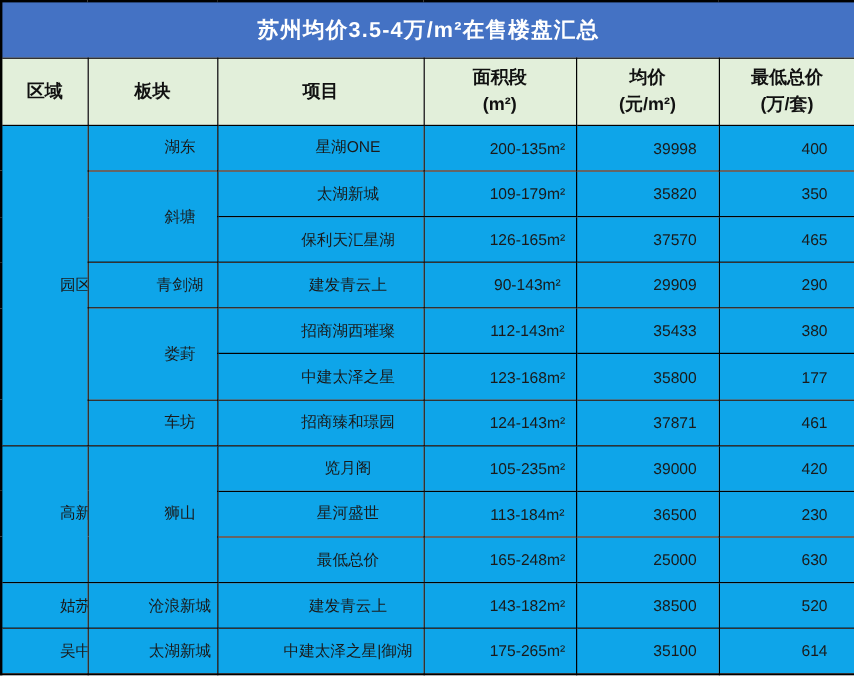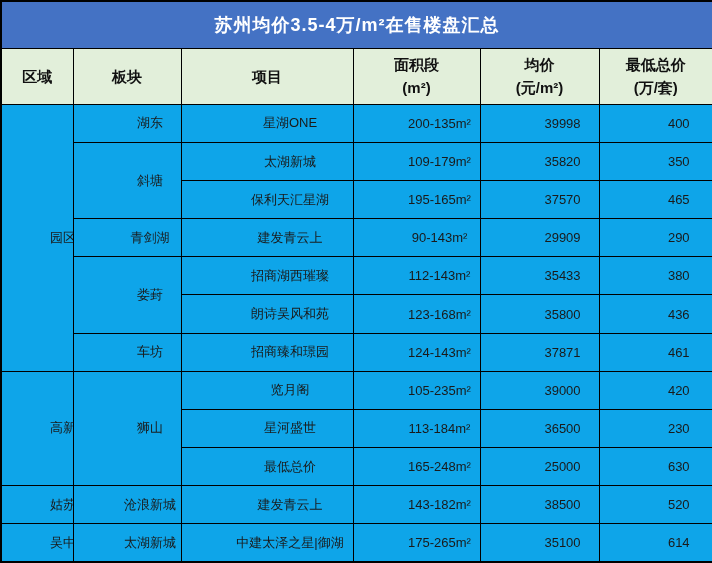--- a/index.html
+++ b/index.html
@@ -101,43 +101,43 @@
     </tr>
     <tr class="data-row">
       <td class="data" rowspan="2">斜塘</td>
       <td class="data">太湖新城</td>
       <td class="data">109-179m²</td>
       <td class="data">35820</td>
       <td class="data">350</td>
     </tr>
     <tr class="data-row">
       <td class="data">保利天汇星湖</td>
-      <td class="data">195-165m²</td>
+      <td class="data">126-165m²</td>
       <td class="data">37570</td>
       <td class="data">465</td>
     </tr>
     <tr class="data-row">
       <td class="data">青剑湖</td>
       <td class="data">建发青云上</td>
       <td class="data">90-143m²</td>
       <td class="data">29909</td>
       <td class="data">290</td>
     </tr>
     <tr class="data-row">
       <td class="data" rowspan="2">娄葑</td>
       <td class="data">招商湖西璀璨</td>
       <td class="data">112-143m²</td>
       <td class="data">35433</td>
       <td class="data">380</td>
     </tr>
     <tr class="data-row">
-      <td class="data">朗诗吴风和苑</td>
+      <td class="data">中建太泽之星</td>
       <td class="data">123-168m²</td>
       <td class="data">35800</td>
-      <td class="data">436</td>
+      <td class="data">177</td>
     </tr>
     <tr class="data-row">
       <td class="data">车坊</td>
       <td class="data">招商臻和璟园</td>
       <td class="data">124-143m²</td>
       <td class="data">37871</td>
       <td class="data">461</td>
     </tr>
 
     <tr class="data-row">

